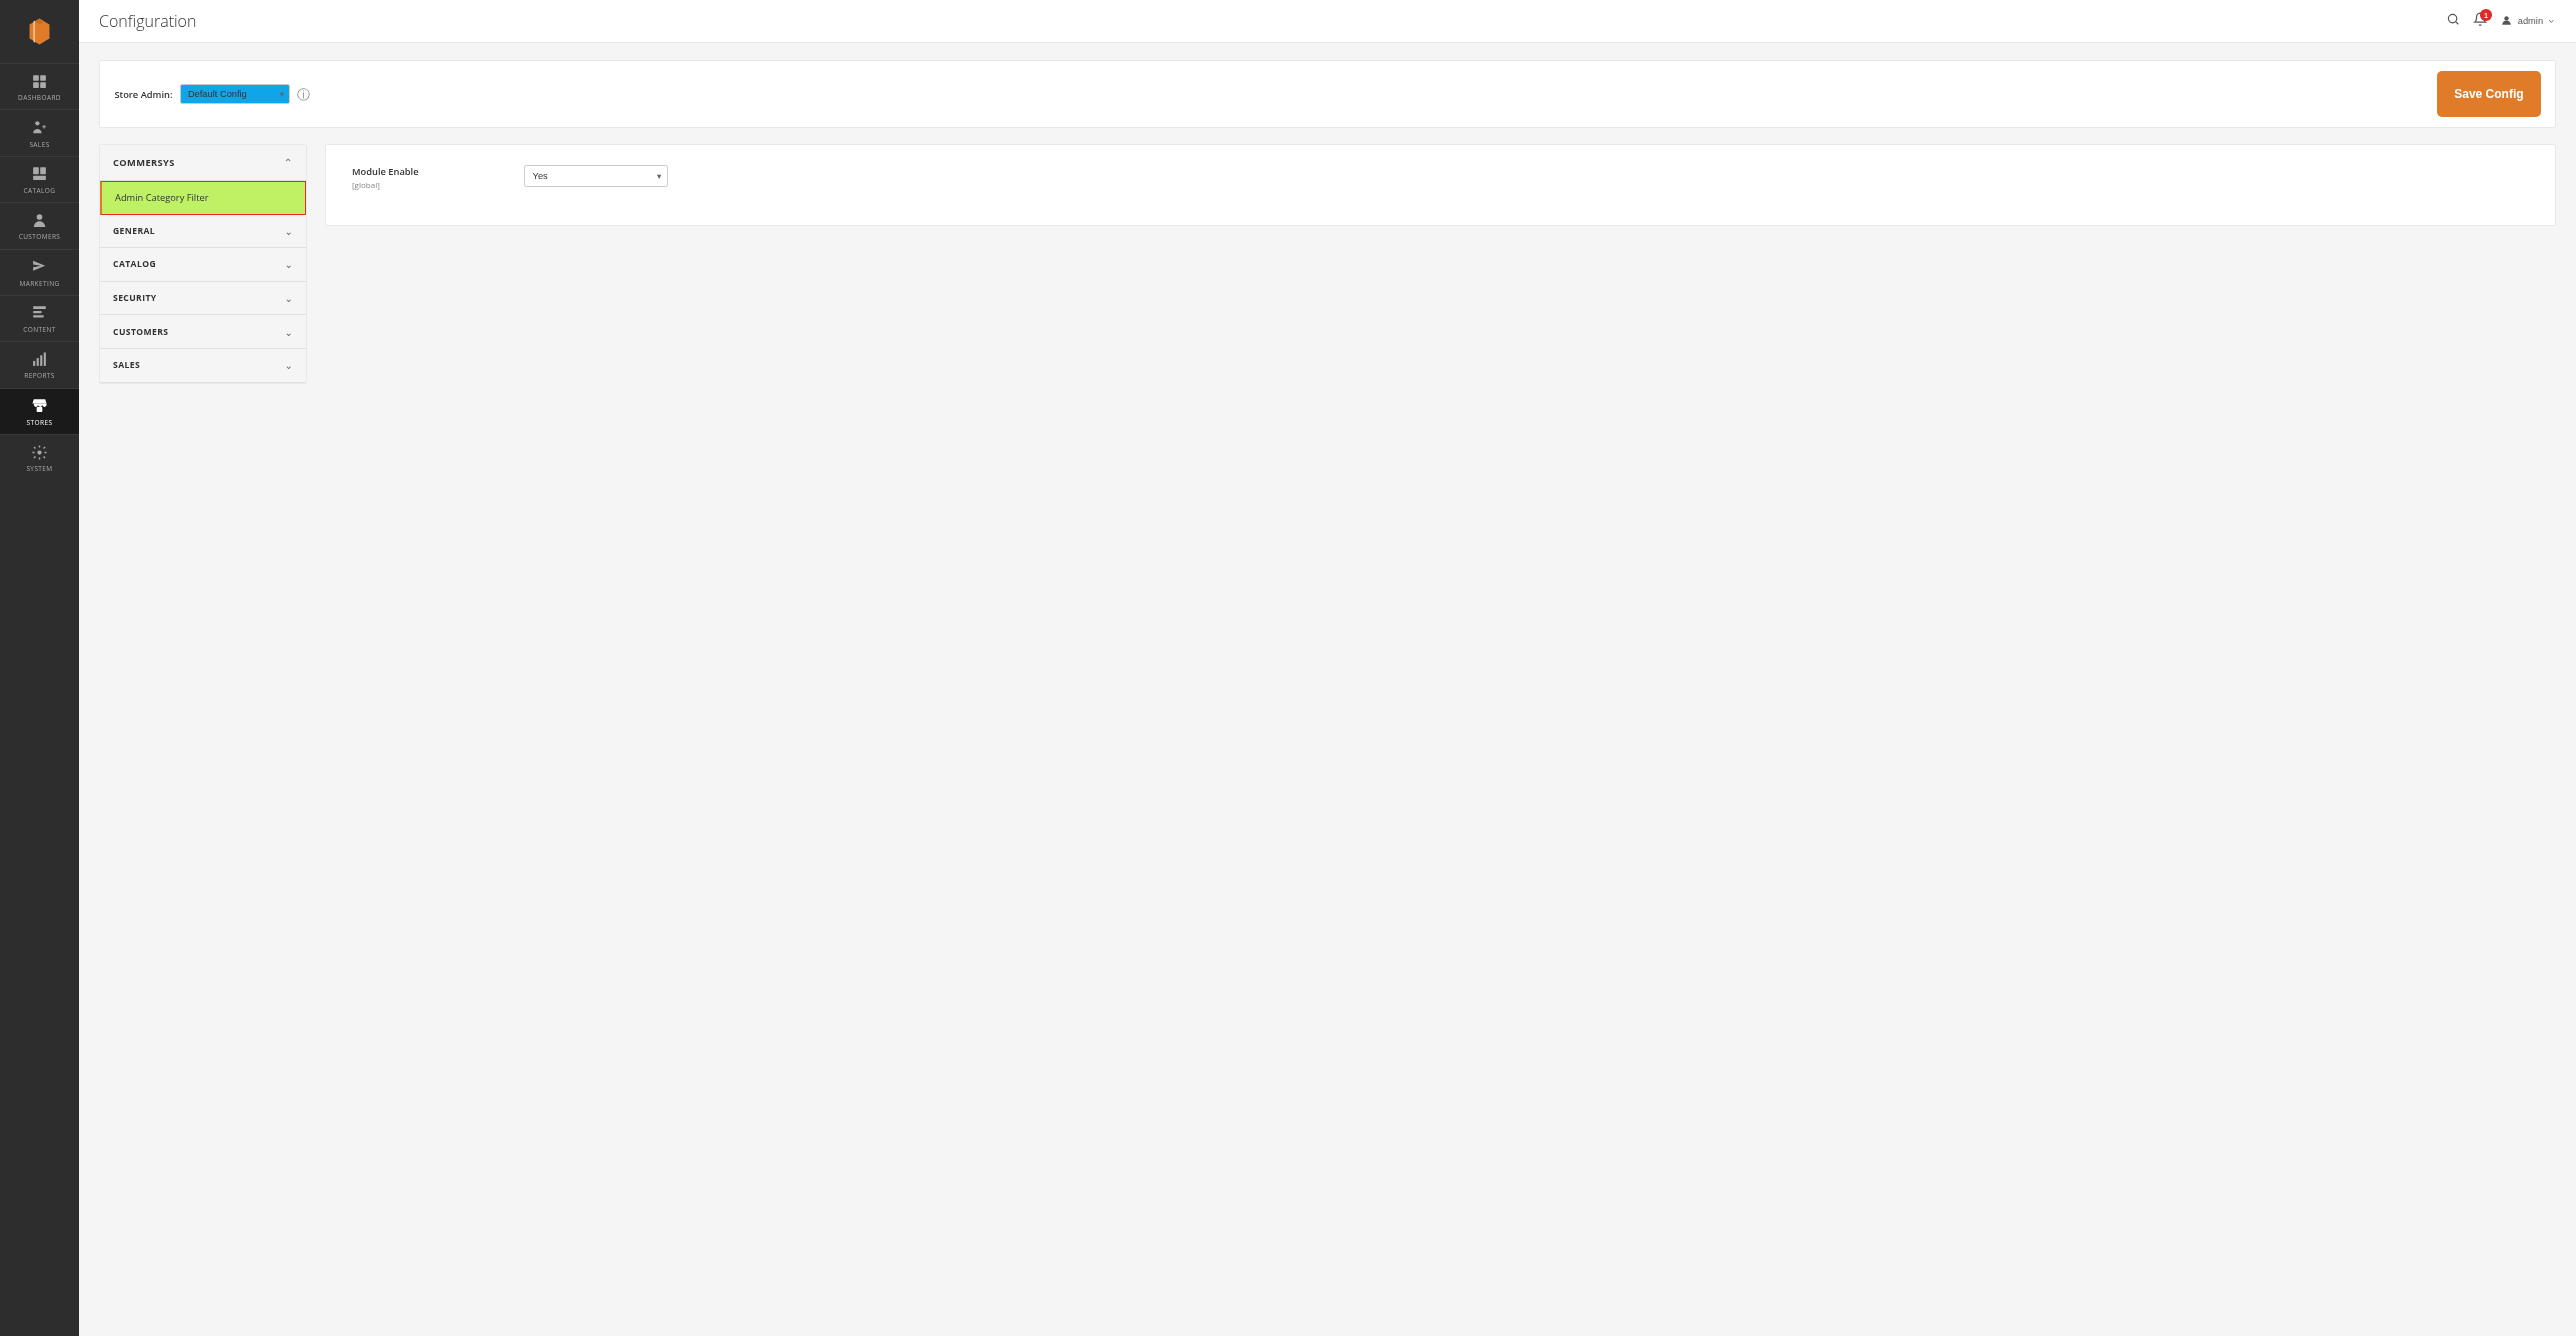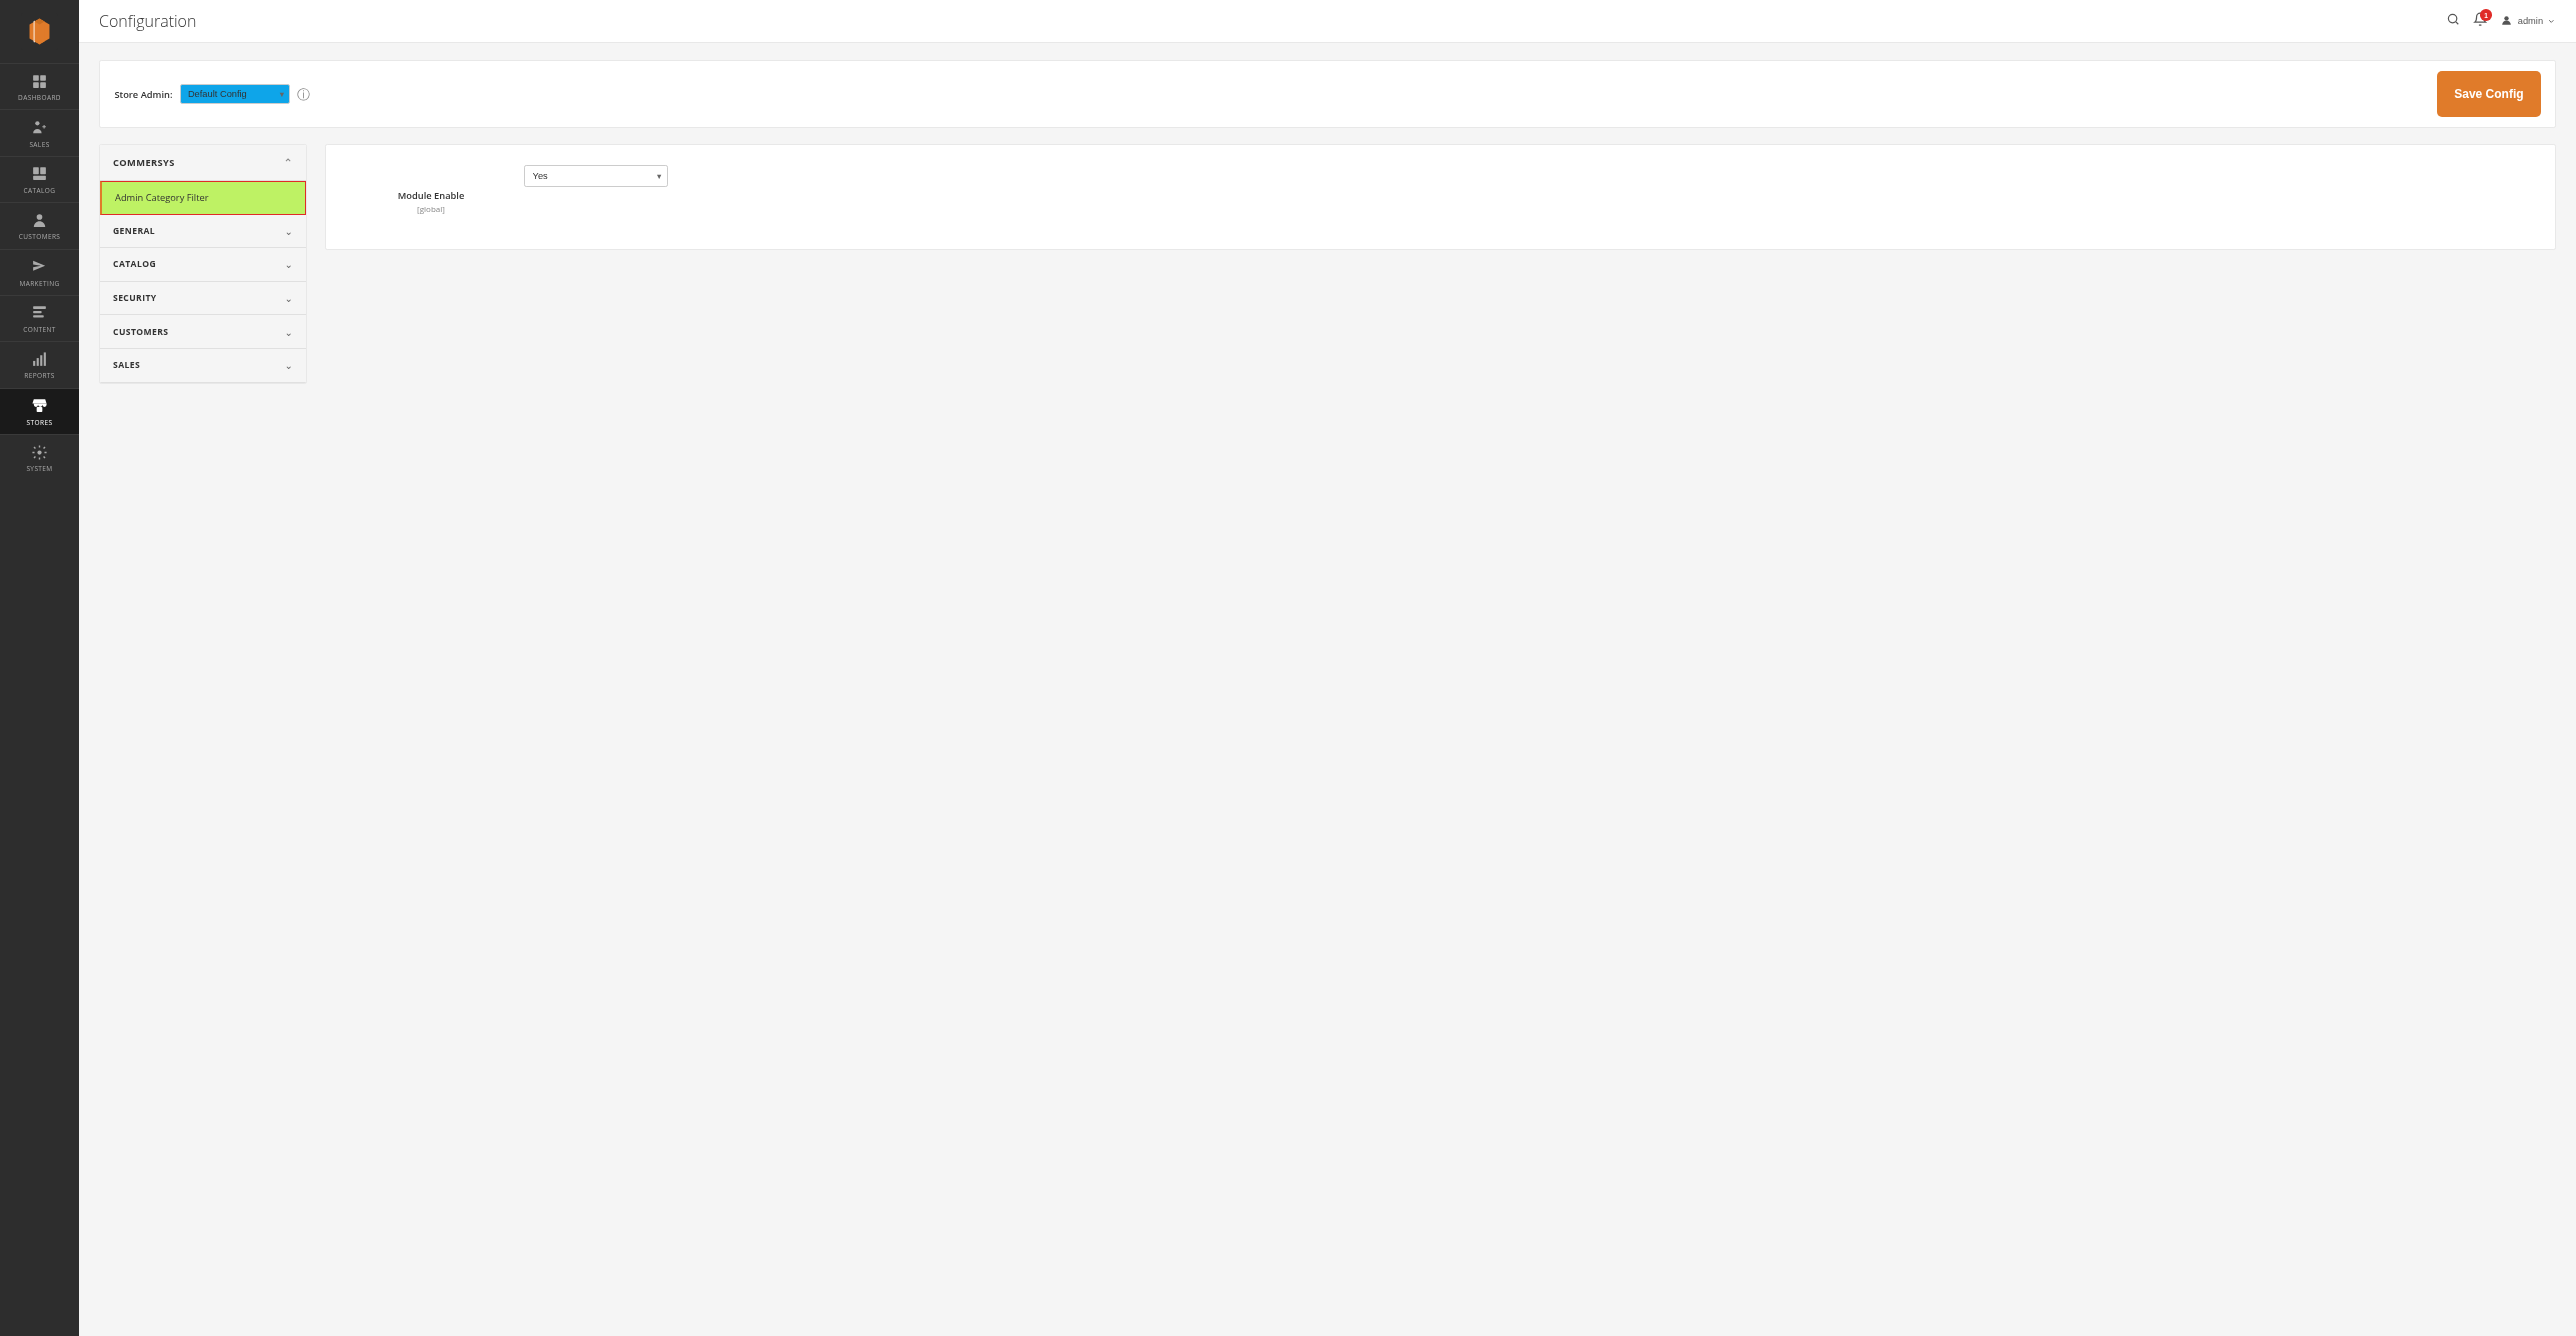--- a/index.html
+++ b/index.html
@@ -273,22 +273,21 @@
     }
     .field-row {
       display: flex;
       align-items: flex-start;
       gap: 14.4px;
       margin-bottom: 14.4px;
     }
     .field-label-group {
       width: 158px;
       flex-shrink: 0;
-      text-align: center;
-      margin-top: 24px;
+      text-align: left;
     }
     .field-label {
       font-size: 9.3px;
       color: #333;
       font-weight: 600;
       display: block;
     }
     .field-scope {
       font-size: 8px;
       color: #888;

